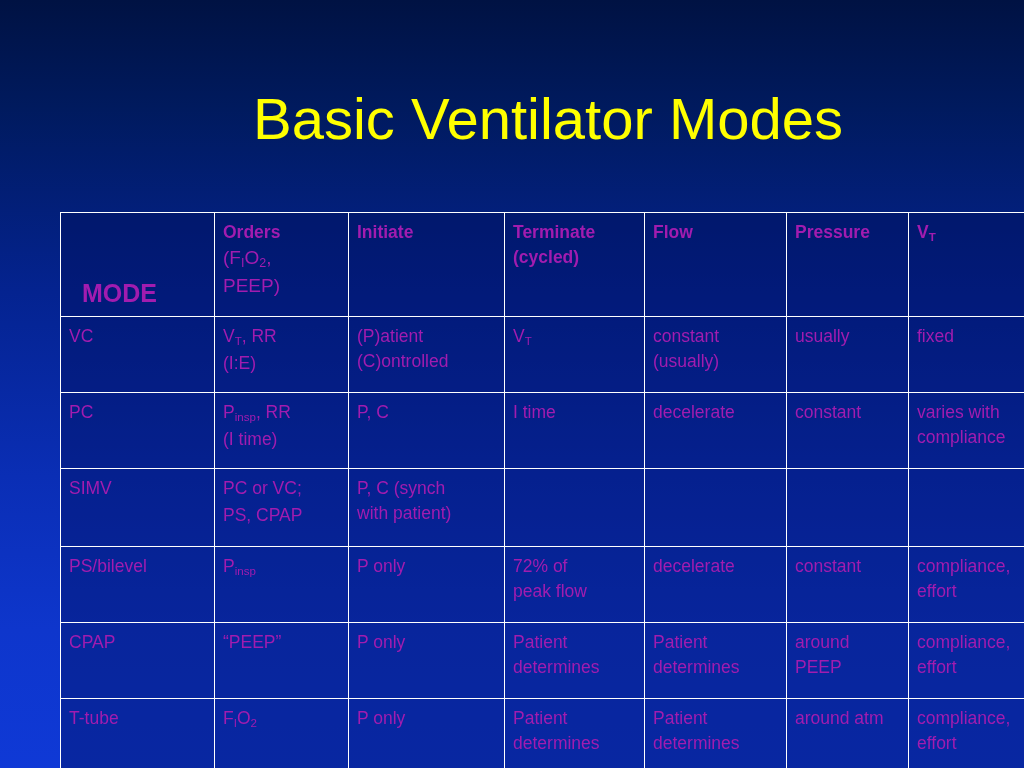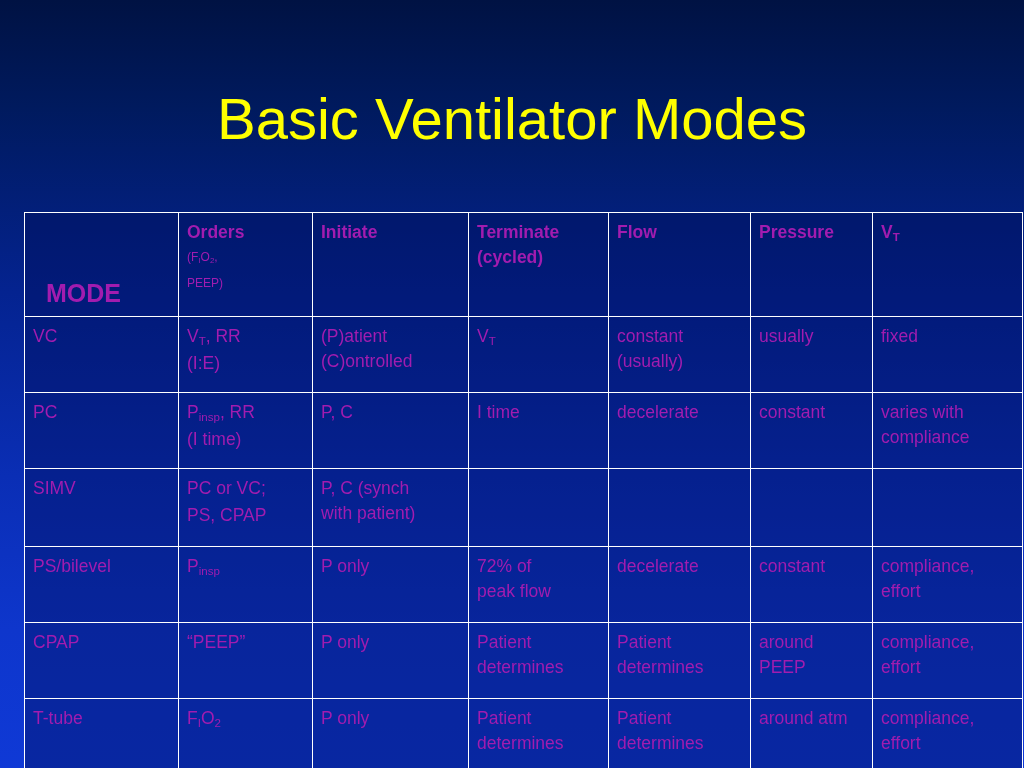--- a/index.html
+++ b/index.html
@@ -17,20 +17,21 @@
         #001a5e 14%,
         #042390 38%,
         #0a2eb5 62%,
         #0e36cc 82%,
         #0f39d6 100%);
   }
   .slide {
     position: relative;
     width: 809px;
     height: 768px;
+    margin-left: 36px;
   }
 
   
   .slide-title {
     position: absolute;
     left: 0;
     top: 86px;
     width: 1024px;
     text-align: center;
     color: #ffff00;
@@ -78,21 +79,21 @@
     vertical-align: top;
   }
   tr.head td.mode-head {
     font-size: 25px;
     vertical-align: bottom;
     padding-bottom: 10px;
     padding-left: 21px;
   }
   .hdr-sub {
     font-weight: normal;
-    font-size: 12px;
+    font-size: 19px;
   }
 
   
   td.mode-name {
     font-size: 25px;
     line-height: 30px;
     font-weight: normal;
     vertical-align: top;
     padding-top: 6px;
   }

